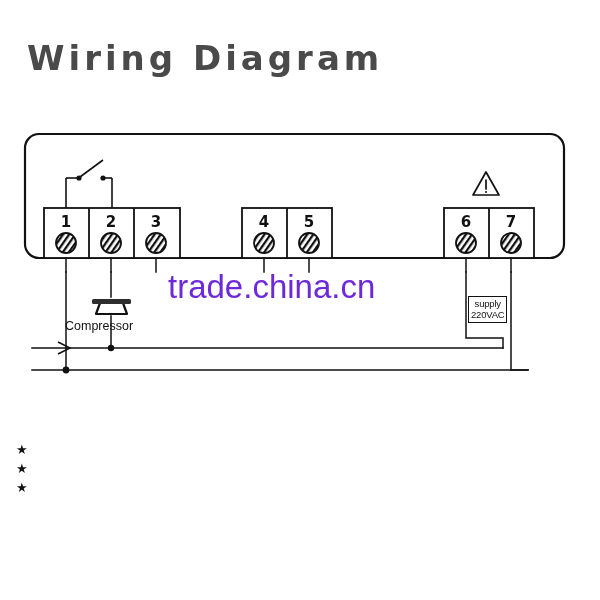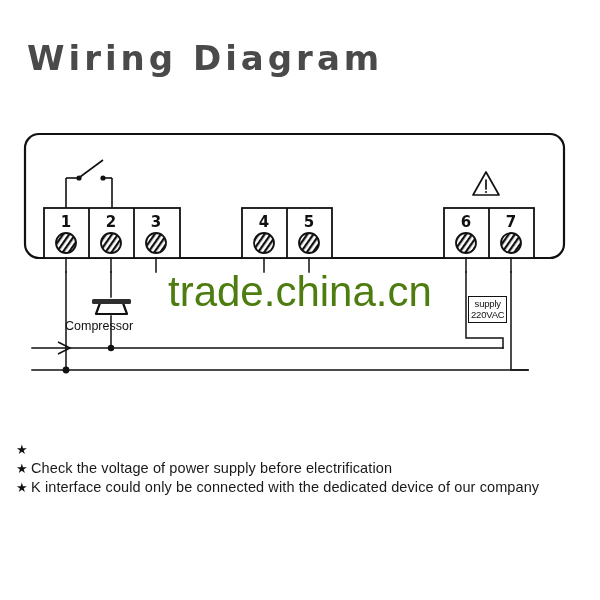--- a/index.html
+++ b/index.html
@@ -35,23 +35,23 @@
     color: #4a4a4a;
     white-space: nowrap;
   }
 
   
   .watermark {
     position: absolute;
     left: 168px;
     top: 268px;
     font-family: "Liberation Sans", sans-serif;
-    font-size: 42px;
+    font-size: 33px;
     font-weight: 400;
-    color: #4d7c0f;
+    color: #6d28d9;
     letter-spacing: 0px;
     white-space: nowrap;
     z-index: 5;
     pointer-events: none;
   }
 
   
   .diagram {
     position: absolute;
     left: 0;
@@ -242,21 +242,19 @@
     <text x="65" y="330" font-family="Liberation Sans, sans-serif" font-size="12.5" fill="#111111">Compressor</text>
   </svg>
 
   <div class="caution">
 
     <div class="caution-line">
       <span class="star">★</span>
     </div>
     <div class="caution-line">
       <span class="star">★</span>
-      <span class="txt">Check the voltage of power supply before electrification</span>
     </div>
     <div class="caution-line">
       <span class="star">★</span>
-      <span class="txt">K interface could only be connected with the dedicated device of our company</span>
     </div>
   </div>
 
 </div>
 
 </body></html>

